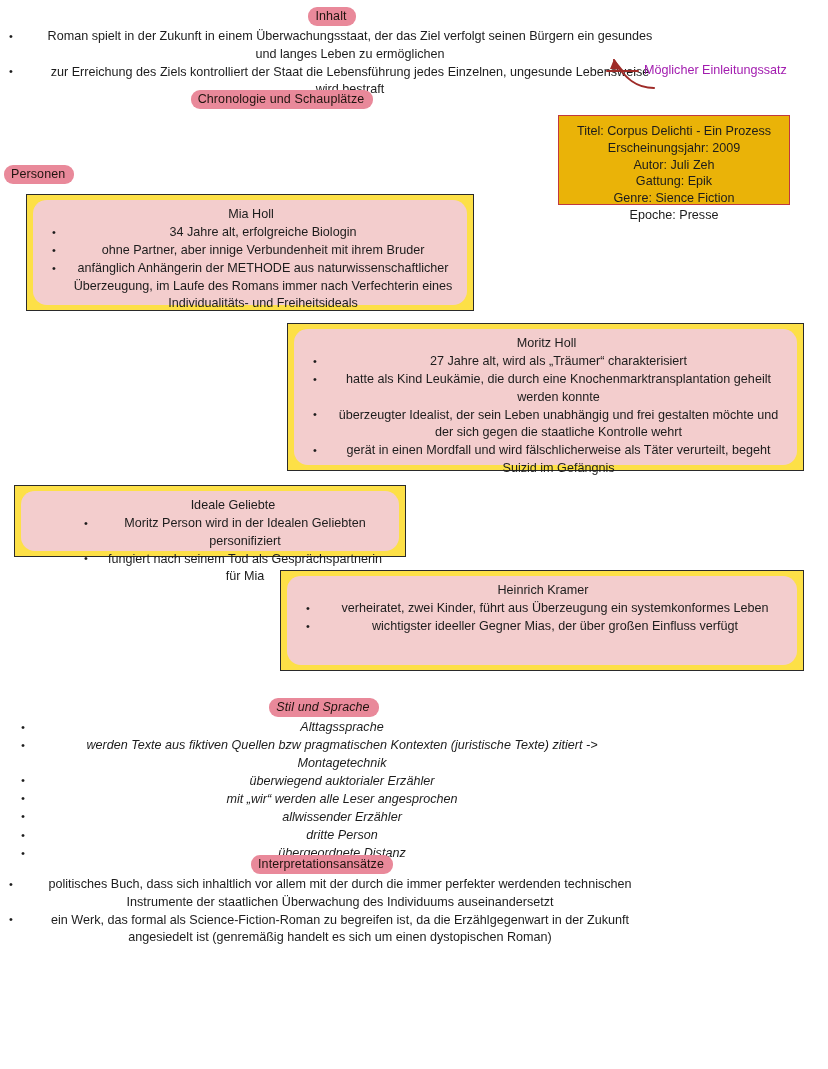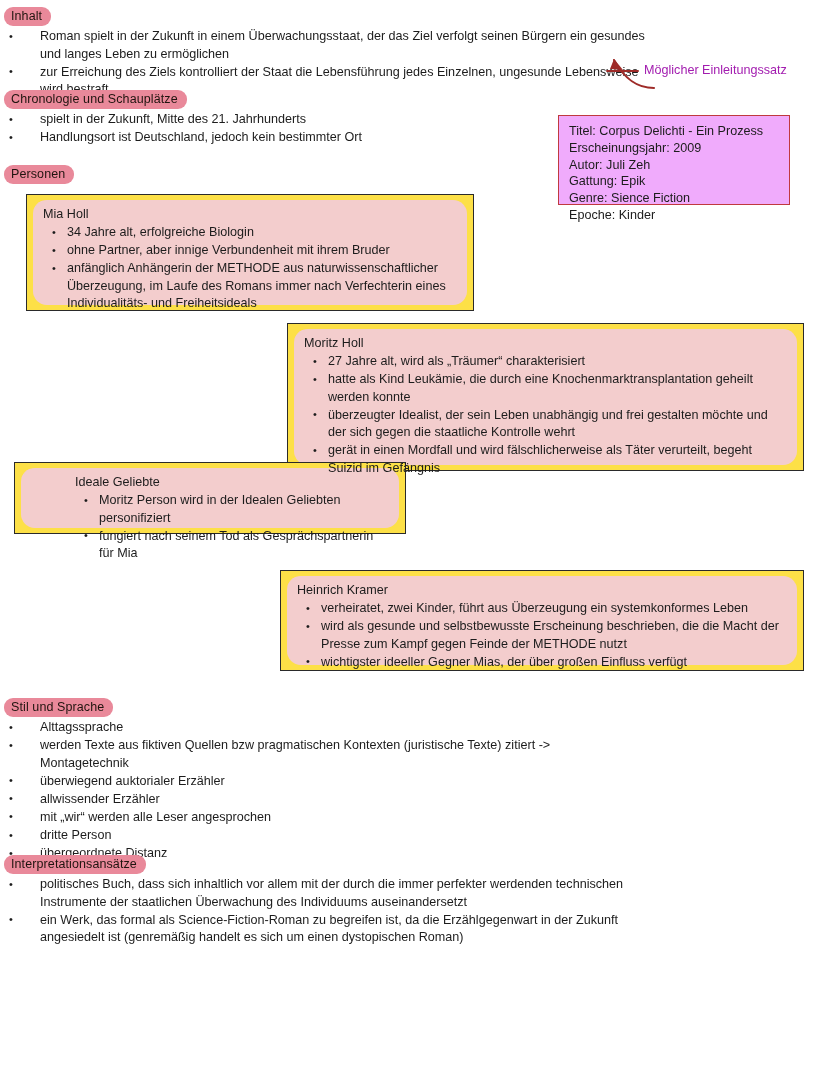--- a/index.html
+++ b/index.html
@@ -13,20 +13,21 @@
     position: relative;
     font-family: "Liberation Sans", sans-serif;
     color: #1c1c1c;
     overflow: hidden;
   }
 
   .page {
     position: relative;
     width: 684px;
     height: 1069px;
+    text-align: center;
   }
 
   
   .pill {
     display: inline-block;
     background: #e9899a;
     color: #20140f;
     font-size: 12.5px;
     line-height: 14px;
     padding: 2px 9px 3px 7px;
@@ -113,21 +114,21 @@
     line-height: 17px;
     margin: 0 0 1px 2px;
   }
   .pbox ul.bl > li { padding-left: 26px; }
   .pbox ul.bl > li::before { left: 11px; }
 
   
   .infobox {
     position: absolute;
     border: 1.2px solid #c0393f;
-    background: #f0abfc;
+    background: #eab308;
     box-sizing: border-box;
     padding: 7px 10px 15px 10px;
   }
   .infobox .iline {
     font-size: 12.6px;
     line-height: 16.8px;
     color: #1c1c1c;
     white-space: nowrap;
   }
 
@@ -165,33 +166,29 @@
   </svg>
   <svg class="arrow-svg" width="36" height="10" style="left:606px; top:66px;">
     <line x1="1" y1="5" x2="32" y2="5" stroke="#9e2b28" stroke-width="2" stroke-linecap="round"></line>
   </svg>
   <div class="annot" style="left:644px; top:62px;">Möglicher Einleitungssatz</div>
 
   <div class="abs" style="left:0px; top:89px; width:560px;">
     <div class="pill-row">
       <span class="pill">Chronologie und Schauplätze</span>
     </div>
-    <ul class="bl outer-list">
-      <li>spielt in der Zukunft, Mitte des 21. Jahrhunderts</li>
-      <li>Handlungsort ist Deutschland, jedoch kein bestimmter Ort</li>
-    </ul>
   </div>
 
   <div class="infobox" style="left:558px; top:115px; width:232px; height:90px;">
     <div class="iline">Titel: Corpus Delichti - Ein Prozess</div>
     <div class="iline">Erscheinungsjahr: 2009</div>
     <div class="iline">Autor: Juli Zeh</div>
     <div class="iline">Gattung: Epik</div>
     <div class="iline">Genre: Sience Fiction</div>
-    <div class="iline">Epoche: Kinder</div>
+    <div class="iline">Epoche: Presse</div>
   </div>
 
   <div class="abs" style="left:0px; top:164px;">
     <div class="pill-row">
       <span class="pill">Personen</span>
     </div>
   </div>
 
   <div class="pbox" style="left:26px; top:194px; width:448px; height:117px;">
     <div class="cloud">
@@ -217,21 +214,21 @@
       <div class="pbox-title">Moritz Holl</div>
       <ul class="bl">
         <li>27 Jahre alt, wird als „Träumer“ charakterisiert</li>
         <li>hatte als Kind Leukämie, die durch eine Knochenmarktransplantation geheilt werden konnte</li>
         <li>überzeugter Idealist, der sein Leben unabhängig und frei gestalten möchte und der sich gegen die staatliche Kontrolle wehrt</li>
         <li>gerät in einen Mordfall und wird fälschlicherweise als Täter verurteilt, begeht Suizid im Gefängnis</li>
       </ul>
     </div>
   </div>
 
-  <div class="pbox" style="left:14px; top:462px; width:392px; height:72px;padding-left:44px;">
+  <div class="pbox" style="left:14px; top:485px; width:392px; height:72px;padding-left:44px;">
     <div class="cloud">
       <span class="cloud-side l"></span>
       <span class="cloud-side r"></span>
     </div>
     <div class="pbox-inner">
       <div class="pbox-title">Ideale Geliebte</div>
       <ul class="bl">
         <li>Moritz Person wird in der Idealen Geliebten personifiziert</li>
         <li>fungiert nach seinem Tod als Gesprächspartnerin für Mia</li>
       </ul>
@@ -240,36 +237,35 @@
 
   <div class="pbox" style="left:280px; top:570px; width:524px; height:101px;">
     <div class="cloud">
       <span class="cloud-side l"></span>
       <span class="cloud-side r"></span>
     </div>
     <div class="pbox-inner">
       <div class="pbox-title">Heinrich Kramer</div>
       <ul class="bl">
         <li>verheiratet, zwei Kinder, führt aus Überzeugung ein systemkonformes Leben</li>
-        <li>wird als gesunde und selbstbewusste Erscheinung beschrieben, die die Macht der Presse zum Kampf gegen Feinde der METHODE nutzt</li>
         <li>wichtigster ideeller Gegner Mias, der über großen Einfluss verfügt</li>
       </ul>
     </div>
   </div>
 
-  <div class="abs" style="left:0px; top:697px; width:620px;">
+  <div class="abs" style="left:12px; top:697px; width:620px;font-style:italic;">
     <div class="pill-row">
       <span class="pill">Stil und Sprache</span>
     </div>
     <ul class="bl outer-list">
       <li>Alttagssprache</li>
       <li>werden Texte aus fiktiven Quellen bzw pragmatischen Kontexten (juristische Texte) zitiert -&gt; Montagetechnik</li>
       <li>überwiegend auktorialer Erzähler</li>
+      <li>mit „wir“ werden alle Leser angesprochen</li>
       <li>allwissender Erzähler</li>
-      <li>mit „wir“ werden alle Leser angesprochen</li>
       <li>dritte Person</li>
       <li>übergeordnete Distanz</li>
     </ul>
   </div>
 
   <div class="abs" style="left:0px; top:854px; width:640px;">
     <div class="pill-row">
       <span class="pill">Interpretationsansätze</span>
     </div>
     <ul class="bl outer-list">

